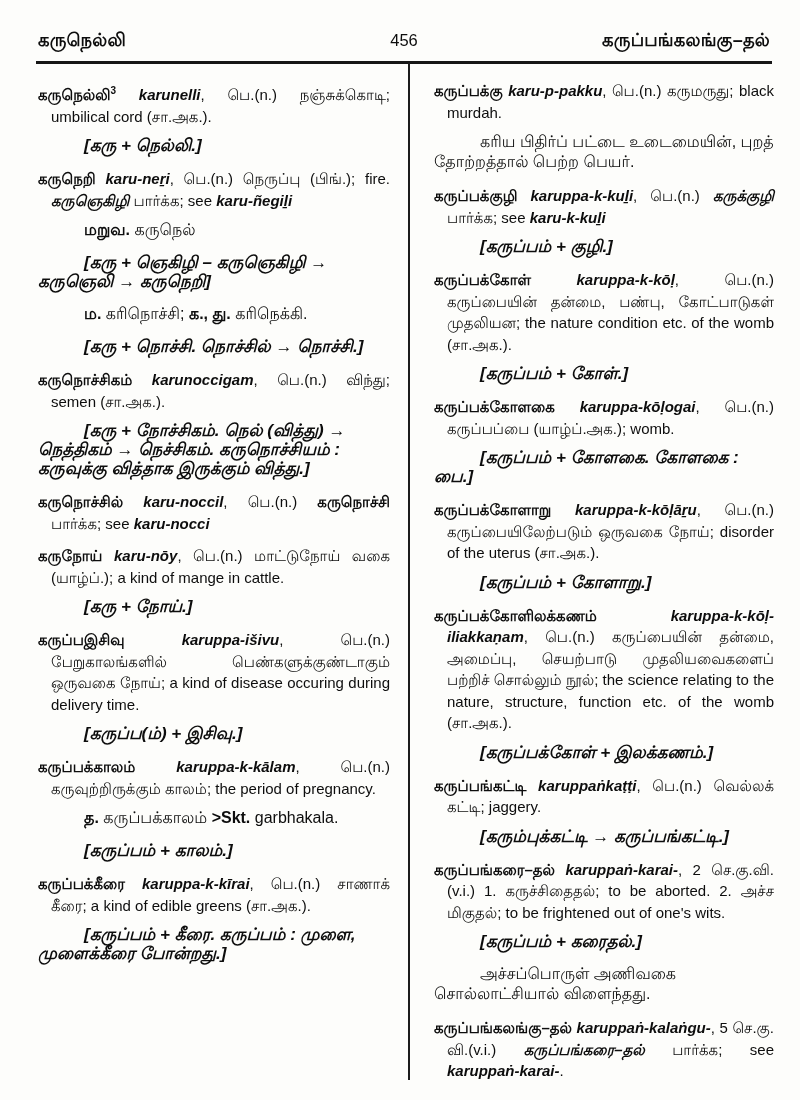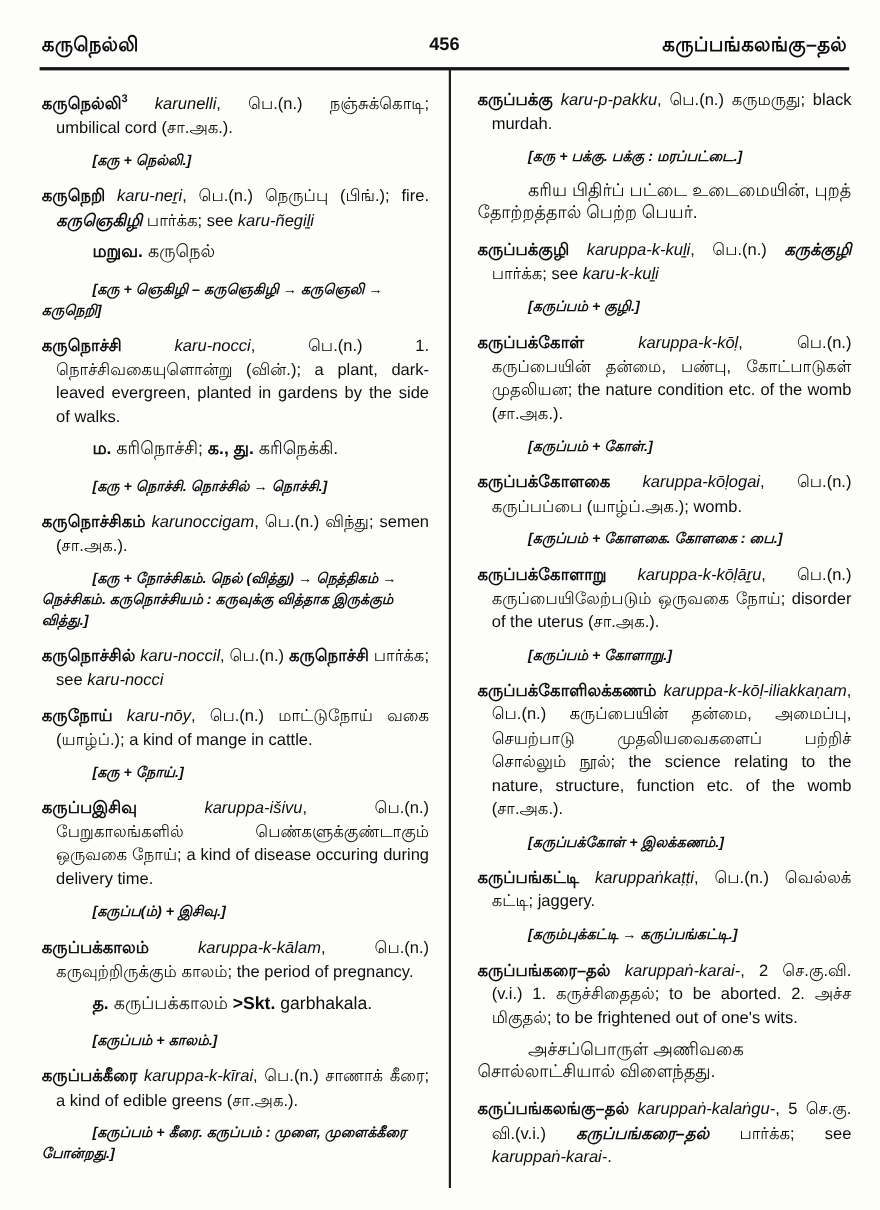--- a/index.html
+++ b/index.html
@@ -10,46 +10,46 @@
     font-family:"Liberation Sans", sans-serif;
     -webkit-font-smoothing:antialiased;
   }
   .page { position:relative; width:800px; height:1096px; overflow:hidden; background:#fdfdfb; }
 
   .header { position:absolute; top:30px; left:38px; right:30px; height:26px; }
   .running-head { font-weight:bold; font-size:18px; letter-spacing:0.2px; }
   .head-left  { position:absolute; left:0; top:0; }
   .head-right { position:absolute; right:0; top:0; }
   .page-num   { position:absolute; left:50%; transform:translateX(-50%); top:1px;
-                font-weight:bold; font-size:16.5px; }
+                font-weight:normal; font-size:16.5px; }
 
   .rule { position:absolute; top:61px; left:36px; right:28px; border-top:3px solid #161616; }
   .divider { position:absolute; top:63px; bottom:16px; left:408px; width:2px; background:#1c1c1c; }
 
   .columns { position:absolute; top:80px; left:38px; right:26px; display:flex; }
   .col { flex:0 0 auto; }
   .col-left  { width:352px; margin-right:44px; }
   .col-right { width:340px; }
 
   .entry { margin-bottom:11px; }
   p.main {
     margin:0; padding-left:13px; text-indent:-13px;
     font-size:15px; line-height:21.5px; text-align:justify;
   }
   p.ety {
     margin:9px 0 13px; text-indent:46px;
-    font-size:13px; line-height:19px;
+    font-size:17px; line-height:19px;
   }
   p.note {
     margin:9px 0 13px; text-indent:46px;
     font-size:16px; line-height:20px;
   }
   .seg-n  { font-weight:normal; font-style:normal; }
   .seg-b  { font-weight:bold;   font-style:normal; }
-  .seg-i  { font-weight:normal; font-style:italic; }
+  .seg-i  { font-weight:bold; font-style:italic; }
   .seg-bi { font-weight:bold;   font-style:italic; }
   sup.seg-sup { font-weight:bold; font-size:10px; }
 </style>
 </head>
 <body>
 
 <div class="page">
   <div class="header">
     <span class="running-head head-left">கருநெல்லி</span>
     <span class="page-num">456</span>
@@ -62,21 +62,20 @@
         <div class="entry">
           <p class="main"><span class="seg-b">கருநெல்லி</span><sup class="seg-sup">3</sup><span class="seg-n"> </span><span class="seg-i">karunelli</span><span class="seg-n">, பெ.(n.) நஞ்சுக்கொடி; umbilical cord (சா.அக.).</span></p>
           <p class="ety"><span class="seg-bi">[கரு + நெல்லி.]</span></p>
         </div>
         <div class="entry">
           <p class="main"><span class="seg-b">கருநெறி</span><span class="seg-n"> </span><span class="seg-i">karu-neṟi</span><span class="seg-n">, பெ.(n.) நெருப்பு (பிங்.); fire. </span><span class="seg-bi">கருஞெகிழி</span><span class="seg-n"> பார்க்க; see </span><span class="seg-i">karu-ñegiḻi</span></p>
           <p class="note"><span class="seg-b">மறுவ.</span><span class="seg-n"> கருநெல்</span></p>
           <p class="ety"><span class="seg-bi">[கரு + ஞெகிழி – கருஞெகிழி → கருஞெலி → கருநெறி]</span></p>
         </div>
         <div class="entry">
-          <p class="main"><span class="seg-b">கருநொச்சி</span><span class="seg-n"> </span><span class="seg-i">karu-nocci</span><span class="seg-n">, பெ.(n.) 1. நொச்சிவகையுளொன்று (வின்.); a plant, dark-leaved evergreen, planted in gardens by the side of walks.</span></p>
           <p class="note"><span class="seg-b">ம.</span><span class="seg-n"> கரிநொச்சி; </span><span class="seg-b">க., து.</span><span class="seg-n"> கரிநெக்கி.</span></p>
           <p class="ety"><span class="seg-bi">[கரு + நொச்சி. நொச்சில் → நொச்சி.]</span></p>
         </div>
         <div class="entry">
           <p class="main"><span class="seg-b">கருநொச்சிகம்</span><span class="seg-n"> </span><span class="seg-i">karunoccigam</span><span class="seg-n">, பெ.(n.) விந்து; semen (சா.அக.).</span></p>
           <p class="ety"><span class="seg-bi">[கரு + நோச்சிகம். நெல் (வித்து) → நெத்திகம் → நெச்சிகம். கருநொச்சியம் : கருவுக்கு வித்தாக இருக்கும் வித்து.]</span></p>
         </div>
         <div class="entry">
           <p class="main"><span class="seg-b">கருநொச்சில்</span><span class="seg-n"> </span><span class="seg-i">karu-noccil</span><span class="seg-n">, பெ.(n.) </span><span class="seg-b">கருநொச்சி</span><span class="seg-n"> பார்க்க; see </span><span class="seg-i">karu-nocci</span></p>
         </div>
@@ -94,21 +93,20 @@
           <p class="ety"><span class="seg-bi">[கருப்பம் + காலம்.]</span></p>
         </div>
         <div class="entry">
           <p class="main"><span class="seg-b">கருப்பக்கீரை</span><span class="seg-n"> </span><span class="seg-i">karuppa-k-kīrai</span><span class="seg-n">, பெ.(n.) சாணாக் கீரை; a kind of edible greens (சா.அக.).</span></p>
           <p class="ety"><span class="seg-bi">[கருப்பம் + கீரை. கருப்பம் : முளை, முளைக்கீரை போன்றது.]</span></p>
         </div>
       </div>
     <div class="col col-right">
         <div class="entry">
           <p class="main"><span class="seg-b">கருப்பக்கு</span><span class="seg-n"> </span><span class="seg-i">karu-p-pakku</span><span class="seg-n">, பெ.(n.) கருமருது; black murdah.</span></p>
-          <p class="ety"><span class="seg-bi">[கரு + பக்கு. பக்கு : மரப்பட்டை.]</span></p>
           <p class="note"><span class="seg-n">கரிய பிதிர்ப் பட்டை உடைமையின், புறத் தோற்றத்தால் பெற்ற பெயர்.</span></p>
         </div>
         <div class="entry">
           <p class="main"><span class="seg-b">கருப்பக்குழி</span><span class="seg-n"> </span><span class="seg-i">karuppa-k-kuḻi</span><span class="seg-n">, பெ.(n.) </span><span class="seg-bi">கருக்குழி</span><span class="seg-n"> பார்க்க; see </span><span class="seg-i">karu-k-kuḻi</span></p>
           <p class="ety"><span class="seg-bi">[கருப்பம் + குழி.]</span></p>
         </div>
         <div class="entry">
           <p class="main"><span class="seg-b">கருப்பக்கோள்</span><span class="seg-n"> </span><span class="seg-i">karuppa-k-kōḷ</span><span class="seg-n">, பெ.(n.) கருப்பையின் தன்மை, பண்பு, கோட்பாடுகள் முதலியன; the nature condition etc. of the womb (சா.அக.).</span></p>
           <p class="ety"><span class="seg-bi">[கருப்பம் + கோள்.]</span></p>
         </div>
@@ -123,20 +121,21 @@
         <div class="entry">
           <p class="main"><span class="seg-b">கருப்பக்கோளிலக்கணம்</span><span class="seg-n"> </span><span class="seg-i">karuppa-k-kōḷ-iliakkaṇam</span><span class="seg-n">, பெ.(n.) கருப்பையின் தன்மை, அமைப்பு, செயற்பாடு முதலியவைகளைப் பற்றிச் சொல்லும் நூல்; the science relating to the nature, structure, function etc. of the womb (சா.அக.).</span></p>
           <p class="ety"><span class="seg-bi">[கருப்பக்கோள் + இலக்கணம்.]</span></p>
         </div>
         <div class="entry">
           <p class="main"><span class="seg-b">கருப்பங்கட்டி</span><span class="seg-n"> </span><span class="seg-i">karuppaṅkaṭṭi</span><span class="seg-n">, பெ.(n.) வெல்லக் கட்டி; jaggery.</span></p>
           <p class="ety"><span class="seg-bi">[கரும்புக்கட்டி → கருப்பங்கட்டி.]</span></p>
         </div>
         <div class="entry">
           <p class="main"><span class="seg-b">கருப்பங்கரை–தல்</span><span class="seg-n"> </span><span class="seg-i">karuppaṅ-karai-</span><span class="seg-n">, 2 செ.கு.வி. (v.i.) 1. கருச்சிதைதல்; to be aborted. 2. அச்ச மிகுதல்; to be frightened out of one's wits.</span></p>
+          <p class="ety"><span class="seg-bi">[கருப்பம் + கரைதல்.]</span></p>
           <p class="note"><span class="seg-n">அச்சப்பொருள் அணிவகை சொல்லாட்சியால் விளைந்தது.</span></p>
         </div>
         <div class="entry">
           <p class="main"><span class="seg-b">கருப்பங்கலங்கு–தல்</span><span class="seg-n"> </span><span class="seg-i">karuppaṅ-kalaṅgu-</span><span class="seg-n">, 5 செ.கு. வி.(v.i.) </span><span class="seg-bi">கருப்பங்கரை–தல்</span><span class="seg-n"> பார்க்க; see </span><span class="seg-i">karuppaṅ-karai-</span><span class="seg-n">.</span></p>
         </div>
       </div>
   </div>
 </div>
 
 </body></html>

